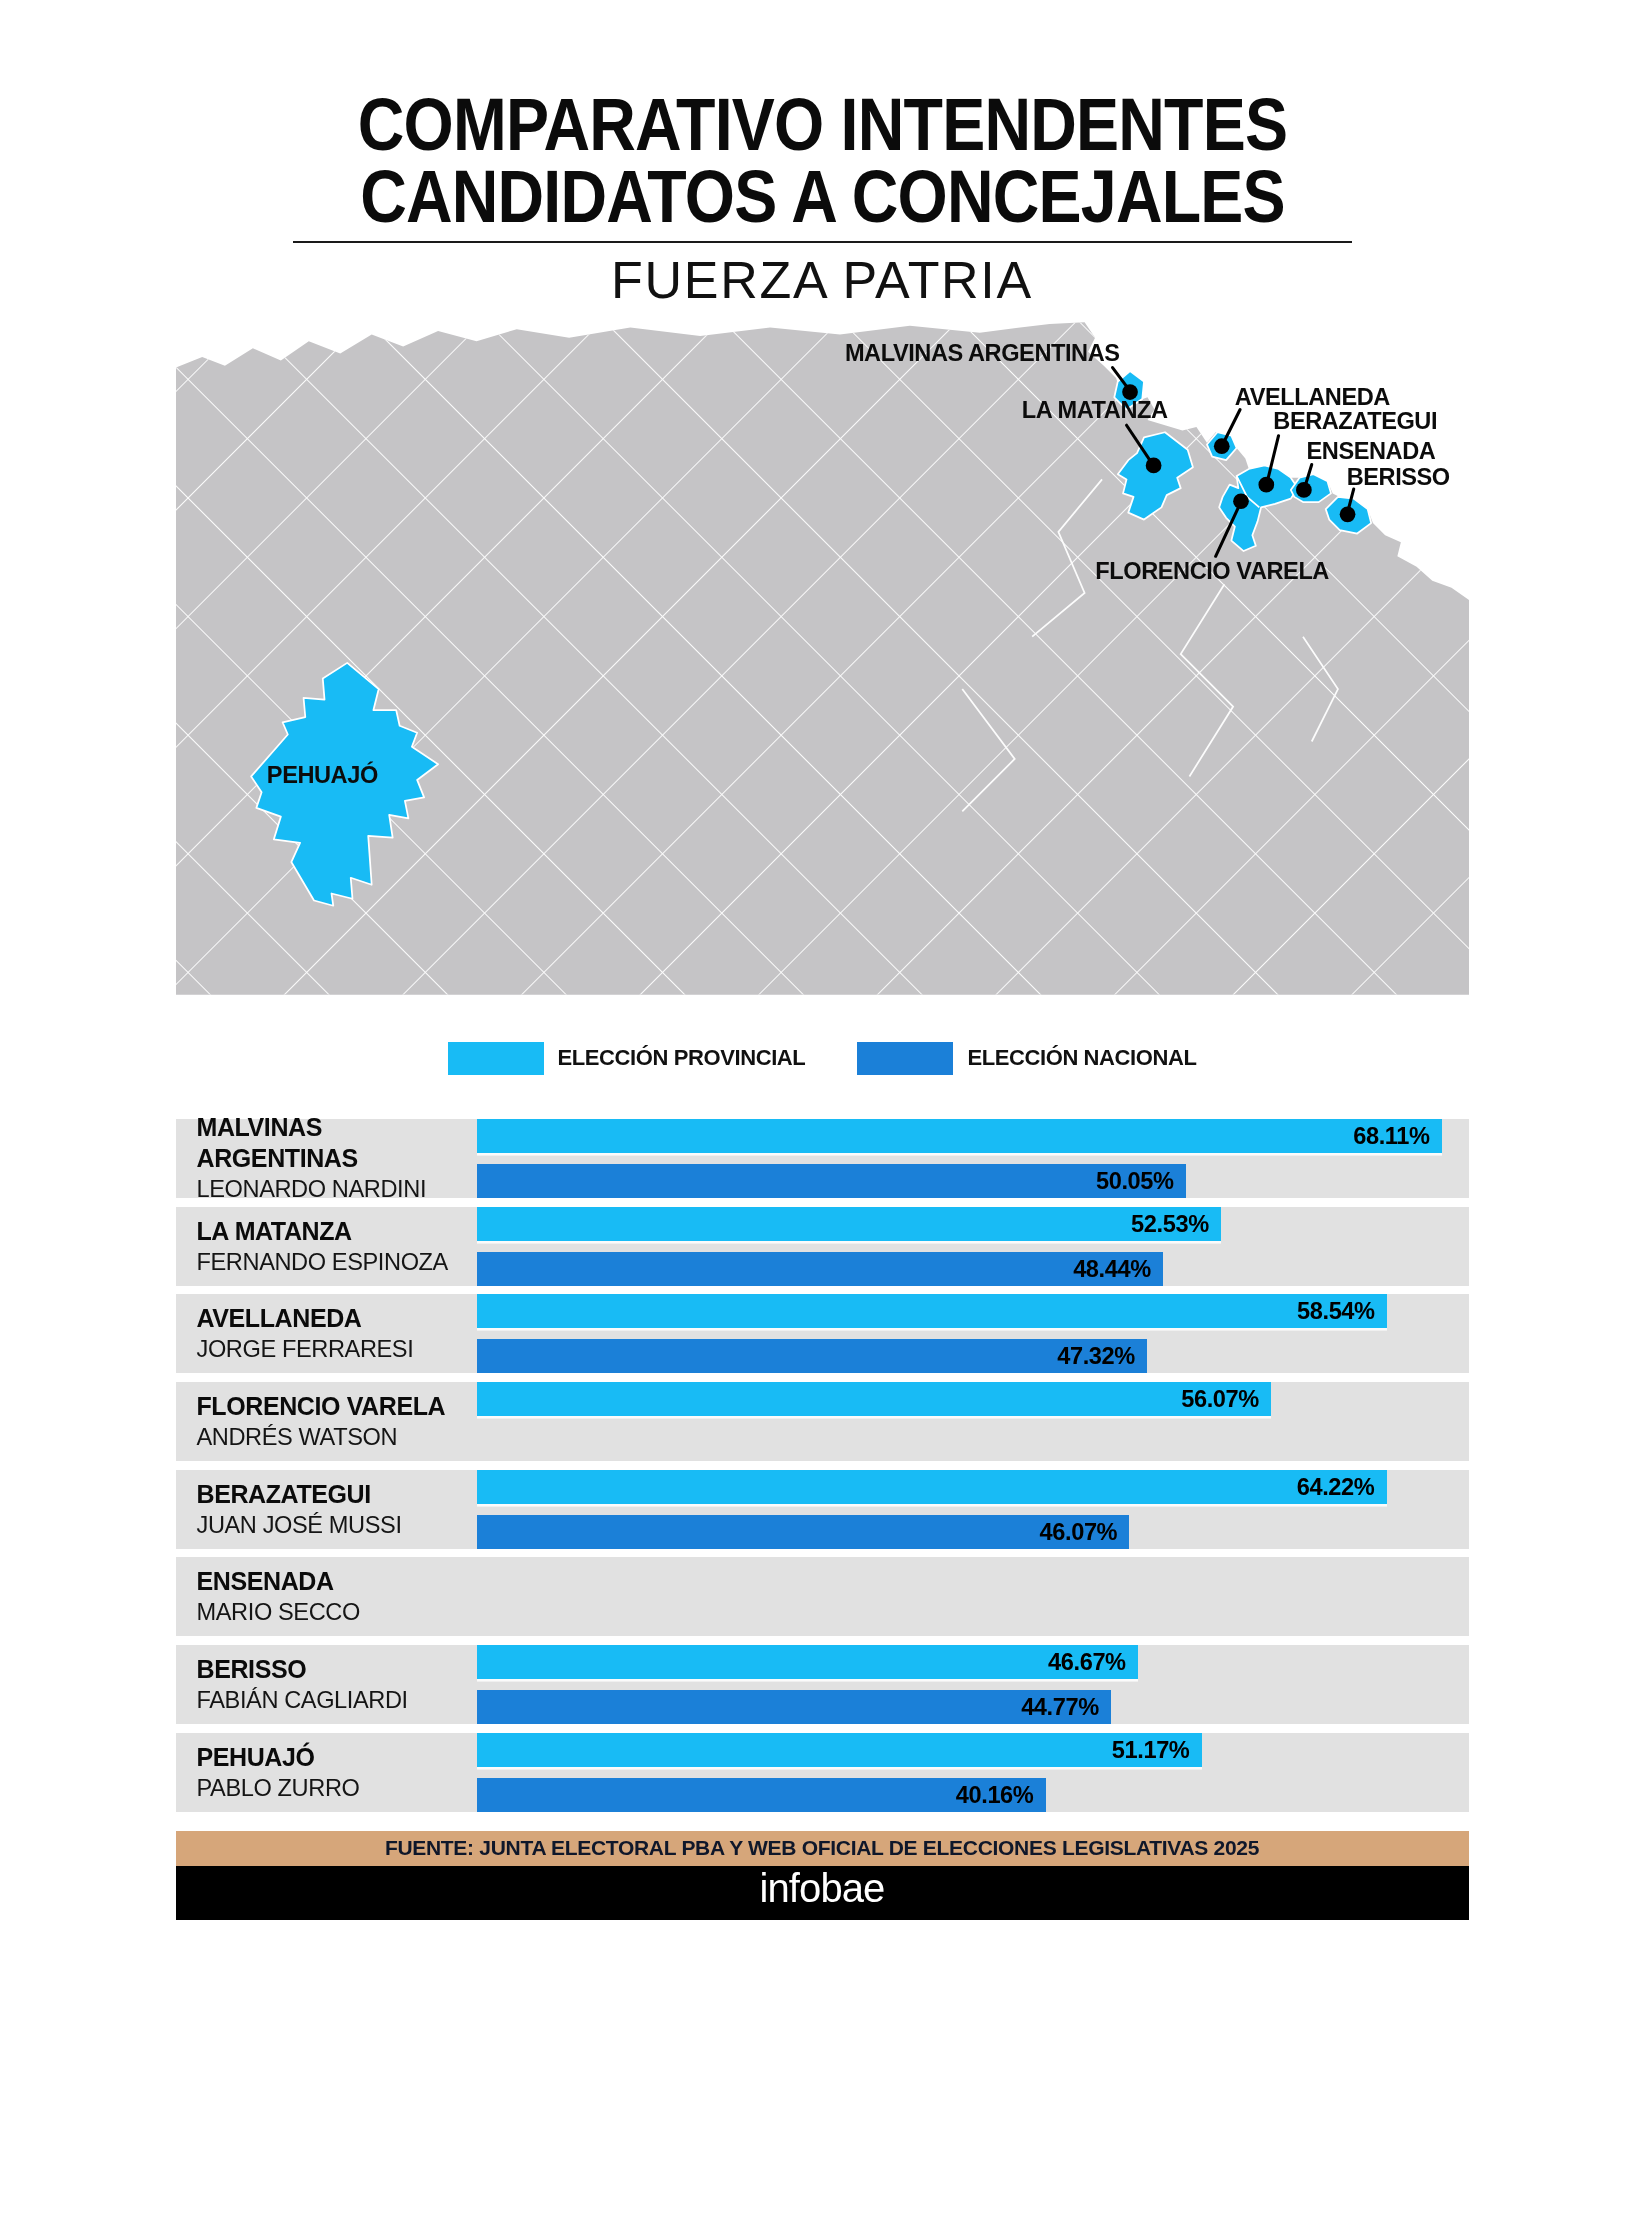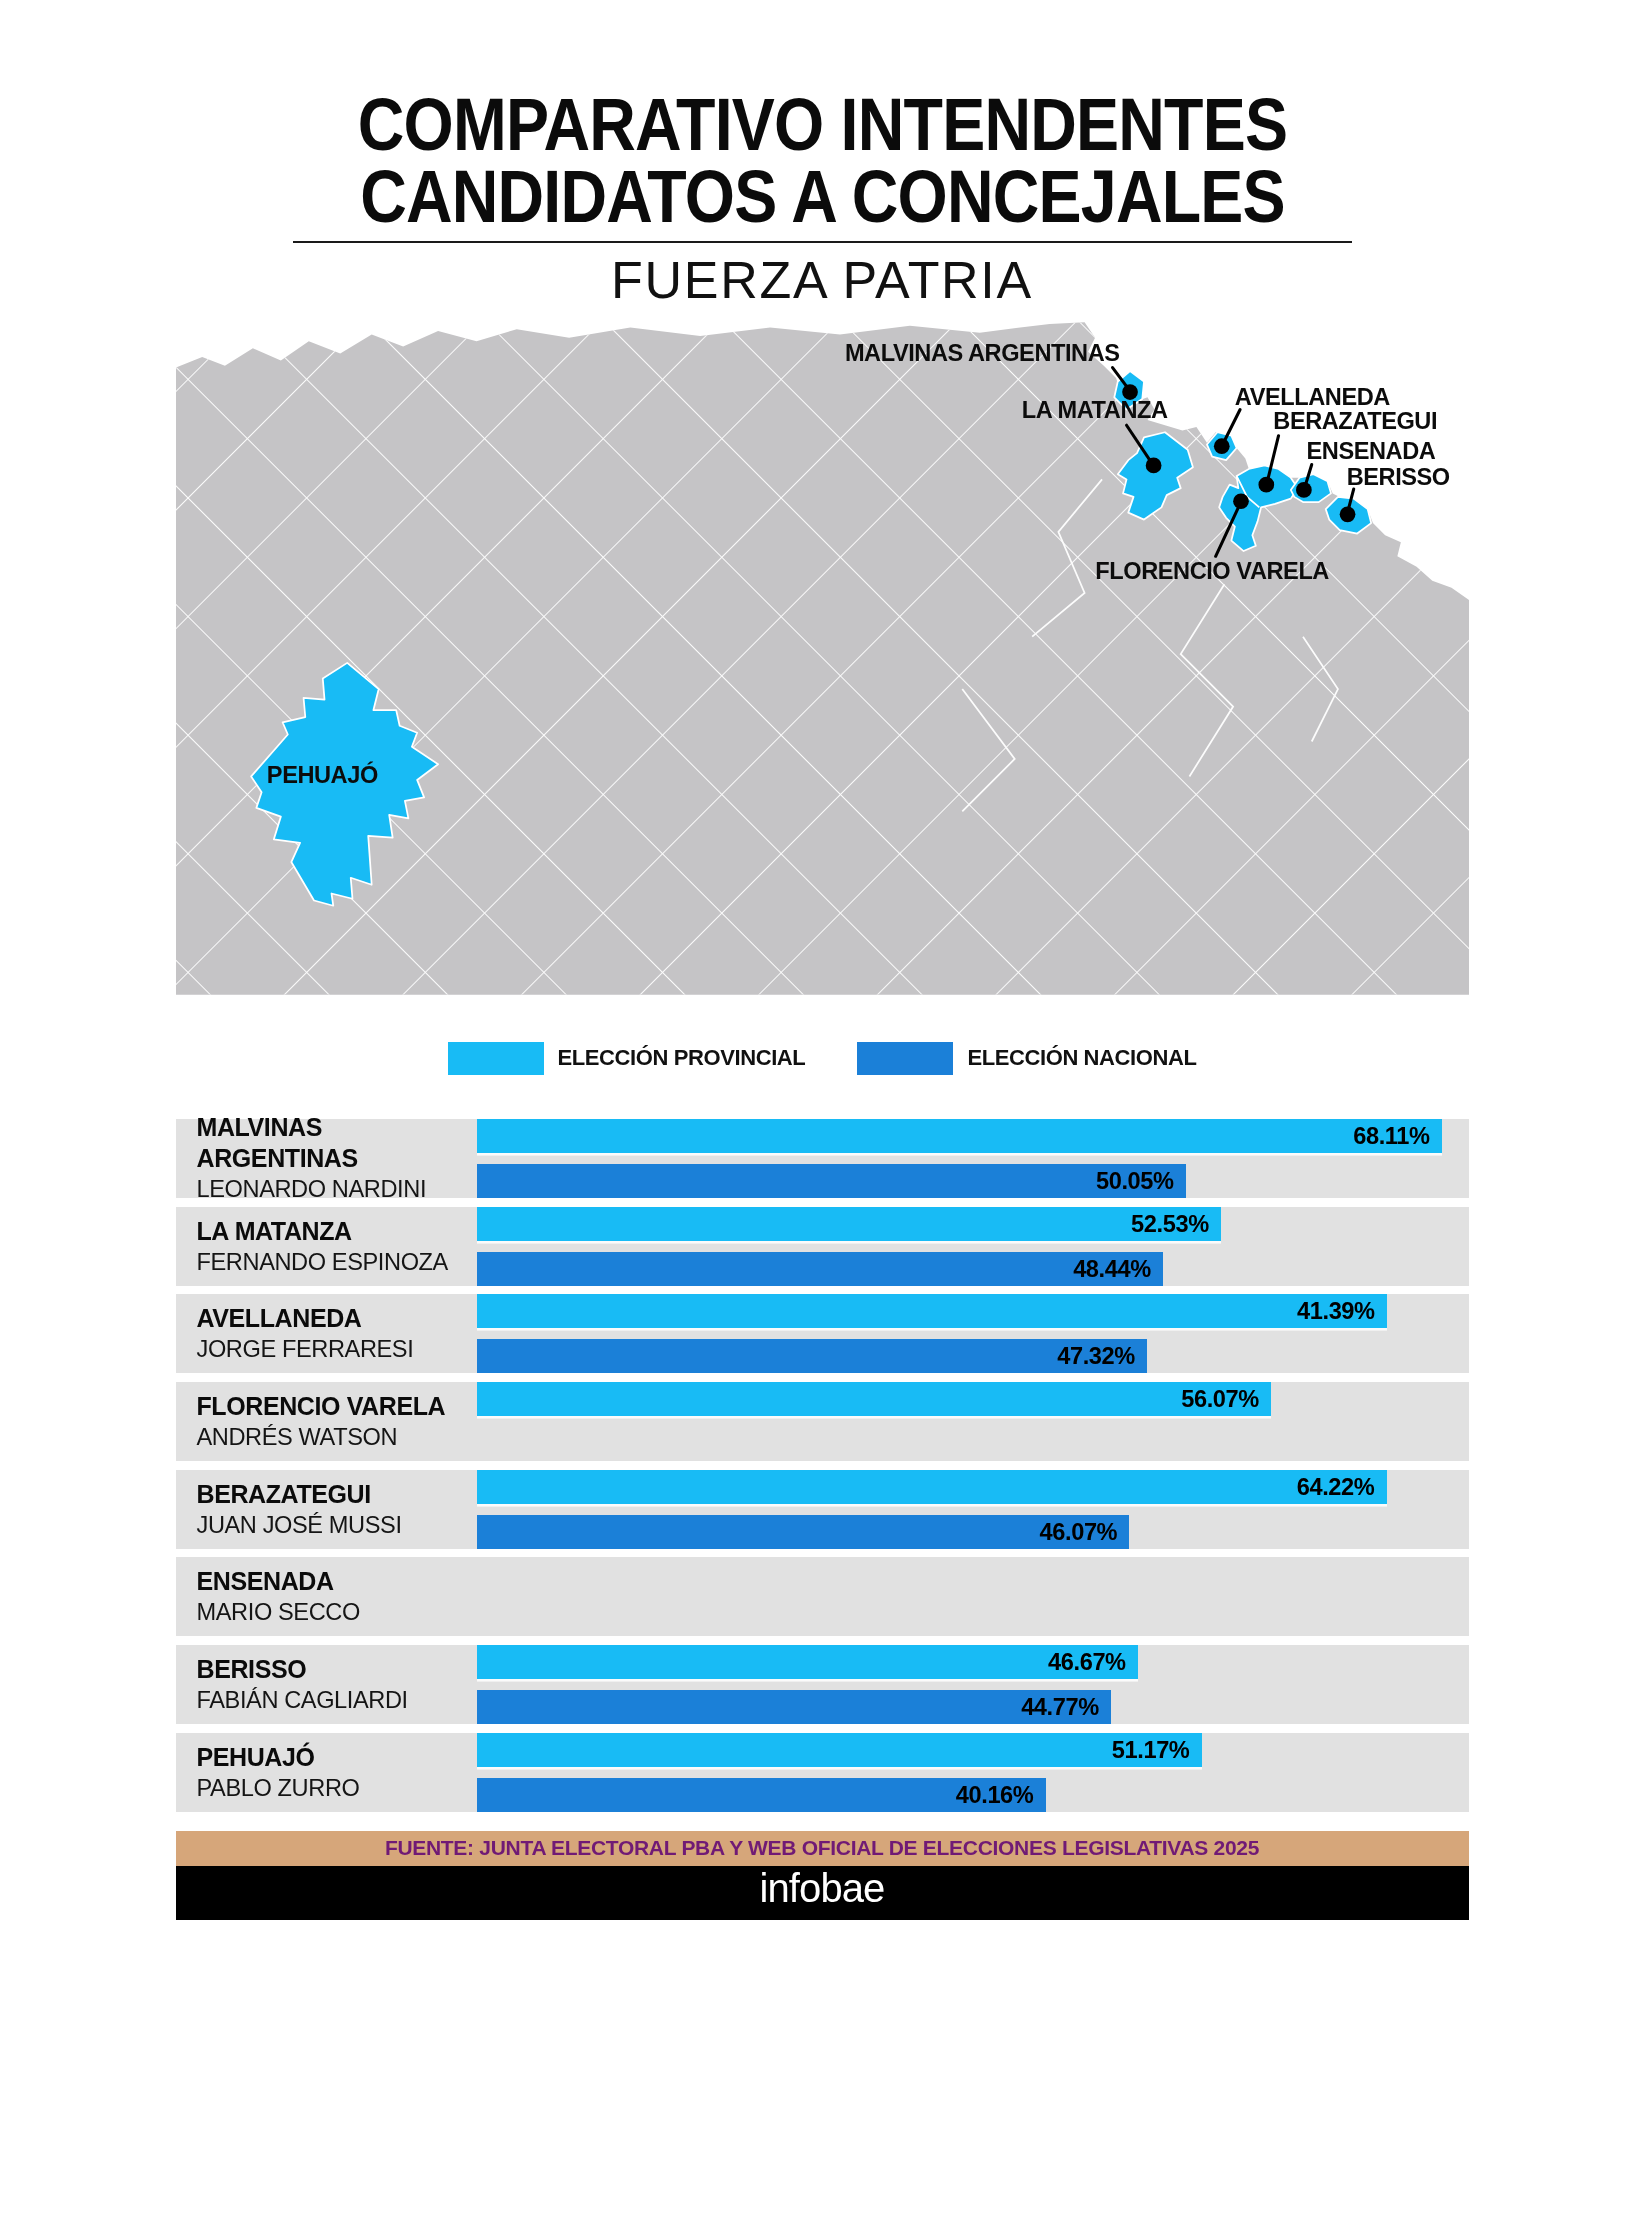--- a/index.html
+++ b/index.html
@@ -54,21 +54,21 @@
   .bar{height:34px;position:relative}
   .bar.prov{background:var(--c-prov);box-shadow:0 2.6px 0 rgba(255,255,255,.85)}
   .bar.nac{background:var(--c-nac)}
   .bar span{display:block;width:100%;text-align:right;padding-right:12.2px;
     line-height:34px;font-size:23.6px;font-weight:bold;color:#000;letter-spacing:-0.4px;
     white-space:nowrap}
 
   
   .source-bar{margin-top:19px;height:35px;background:var(--c-tan);
     display:flex;align-items:center;justify-content:center}
-  .source-text{font-size:21px;font-weight:bold;color:#701a75;letter-spacing:-0.3px}
+  .source-text{font-size:21px;font-weight:bold;color:#0f172a;letter-spacing:-0.3px}
   .brand-bar{height:54px;background:#000;display:flex;align-items:flex-start;justify-content:center}
   .brand-text{font-size:40px;font-weight:400;color:#fff;letter-spacing:-0.9px}
 </style>
 </head>
 <body>
 
 <div class="content">
 
   <div class="title-block">
     <div class="main-title">COMPARATIVO INTENDENTES</div>
@@ -178,21 +178,21 @@
       </div>
     </div>
 
     <div class="row">
       <div class="row-label">
         <div class="muni">AVELLANEDA</div>
         <div class="cand">JORGE FERRARESI</div>
       </div>
       <div class="bars">
         <div class="bar prov" style="width: 91.7714%;">
-            <span>41.39%</span>
+            <span>58.54%</span>
           </div>
         <div class="bar nac" style="width: 67.6%;">
             <span>47.32%</span>
           </div>
       </div>
     </div>
 
     <div class="row">
       <div class="row-label">
         <div class="muni">FLORENCIO VARELA</div>

